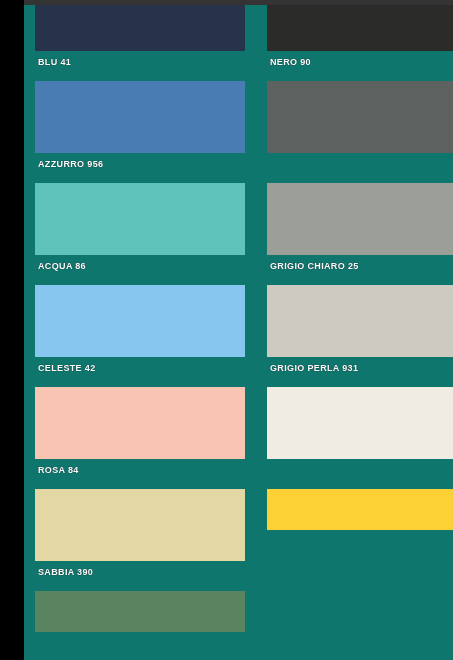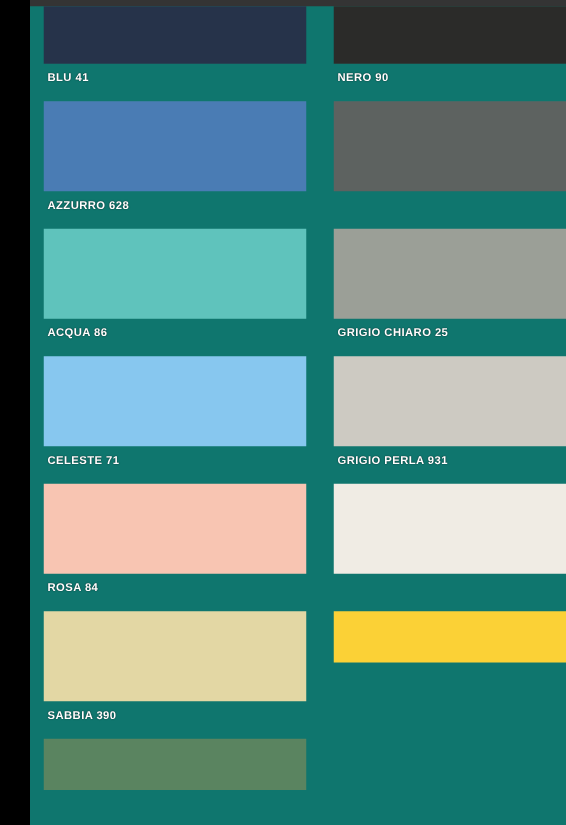--- a/index.html
+++ b/index.html
@@ -91,36 +91,36 @@
       <div class="swatch-cell row-cropped-top">
         <div class="swatch-chip" title="BLU 41" style="background-color: rgb(38, 51, 74);"></div>
         <span class="swatch-label">BLU 41</span>
       </div>
       <div class="swatch-cell row-cropped-top">
         <div class="swatch-chip" title="NERO 90" style="background-color: rgb(43, 43, 41);"></div>
         <span class="swatch-label">NERO 90</span>
       </div>
       <div class="swatch-cell">
         <div class="swatch-chip" title="AZZURRO 956" style="background-color: rgb(74, 124, 180);"></div>
-        <span class="swatch-label">AZZURRO 628</span>
+        <span class="swatch-label">AZZURRO 956</span>
       </div>
       <div class="swatch-cell">
         <div class="swatch-chip" title="ANTRACITE 37" style="background-color: rgb(93, 98, 96);"></div>
       </div>
       <div class="swatch-cell">
         <div class="swatch-chip" title="ACQUA 53" style="background-color: rgb(95, 195, 188);"></div>
         <span class="swatch-label">ACQUA 86</span>
       </div>
       <div class="swatch-cell">
         <div class="swatch-chip" title="GRIGIO CHIARO 34" style="background-color: rgb(155, 159, 151);"></div>
         <span class="swatch-label">GRIGIO CHIARO 25</span>
       </div>
       <div class="swatch-cell">
         <div class="swatch-chip" title="CELESTE 42" style="background-color: rgb(135, 199, 239);"></div>
-        <span class="swatch-label">CELESTE 71</span>
+        <span class="swatch-label">CELESTE 42</span>
       </div>
       <div class="swatch-cell">
         <div class="swatch-chip" title="GRIGIO PERLA 931" style="background-color: rgb(205, 202, 194);"></div>
         <span class="swatch-label">GRIGIO PERLA 931</span>
       </div>
       <div class="swatch-cell">
         <div class="swatch-chip" title="ROSA 84" style="background-color: rgb(248, 197, 178);"></div>
         <span class="swatch-label">ROSA 84</span>
       </div>
       <div class="swatch-cell">

